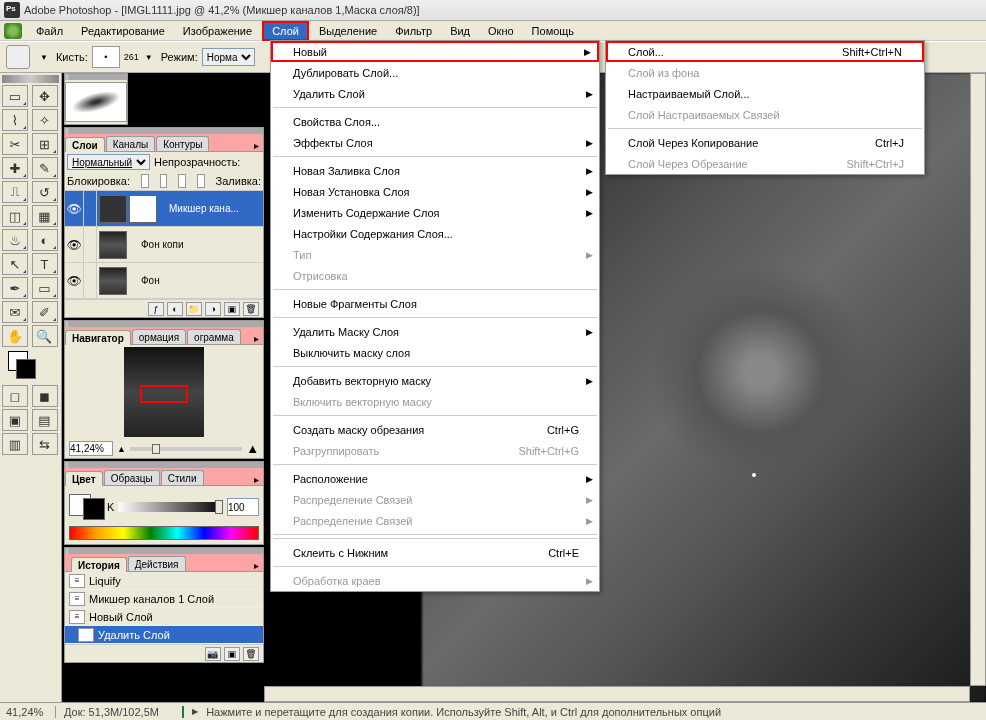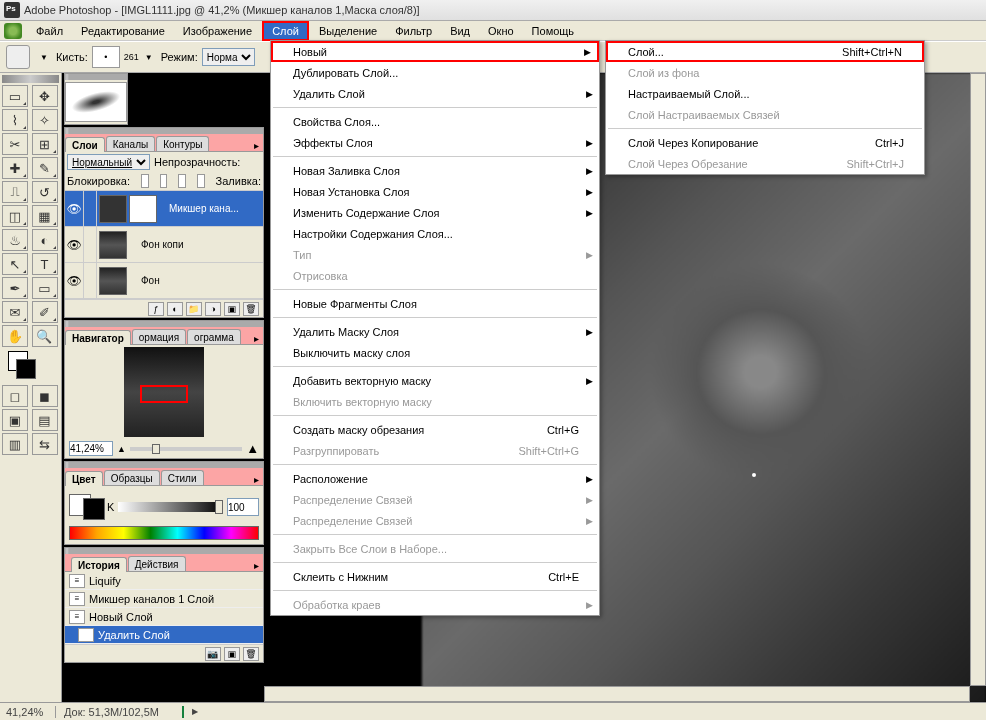--- a/index.html
+++ b/index.html
@@ -410,23 +410,20 @@
     </div>
     <div class="dd-item dis">
       <span>Распределение Связей</span>
       <span class="arrow">▶</span>
     </div>
     <div class="dd-item dis">
       <span>Распределение Связей</span>
       <span class="arrow">▶</span>
     </div>
     <div class="dd-sep"></div>
-    <div class="dd-item dis">
-      <span>Закрыть Все Слои в Наборе...</span>
-    </div>
     <div class="dd-sep"></div>
     <div class="dd-item">
       <span>Склеить с Нижним</span>
       <span class="sc">Ctrl+E</span>
     </div>
     <div class="dd-sep"></div>
     <div class="dd-item dis">
       <span>Обработка краев</span>
       <span class="arrow">▶</span>
     </div>
@@ -456,13 +453,14 @@
       <span class="sc">Shift+Ctrl+J</span>
     </div>
   </div>
 
 <div class="scrollbar-v"></div>
 <div class="scrollbar-h"></div>
 <div class="statusbar">
   <span class="sb-zoom">41,24%</span>
   <span class="sb-doc">Док: 51,3M/102,5M</span>
   <span class="sb-play">▶</span>
+  <span>Нажмите и перетащите для создания копии. Используйте Shift, Alt, и Ctrl для дополнительных опций</span>
 </div>
 
 </body></html>

